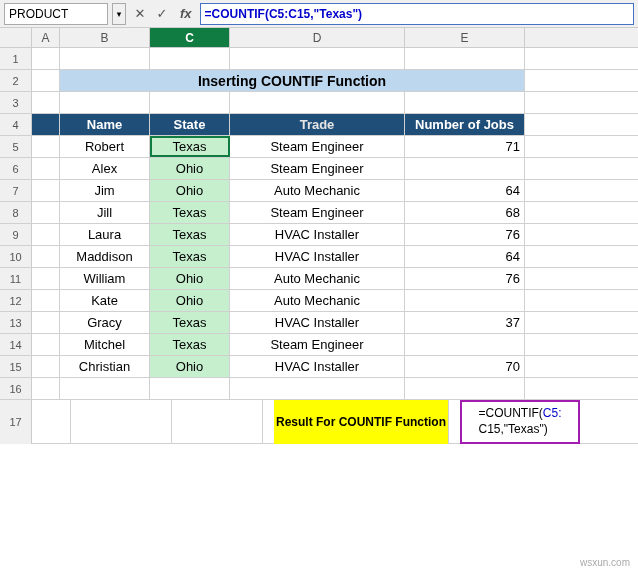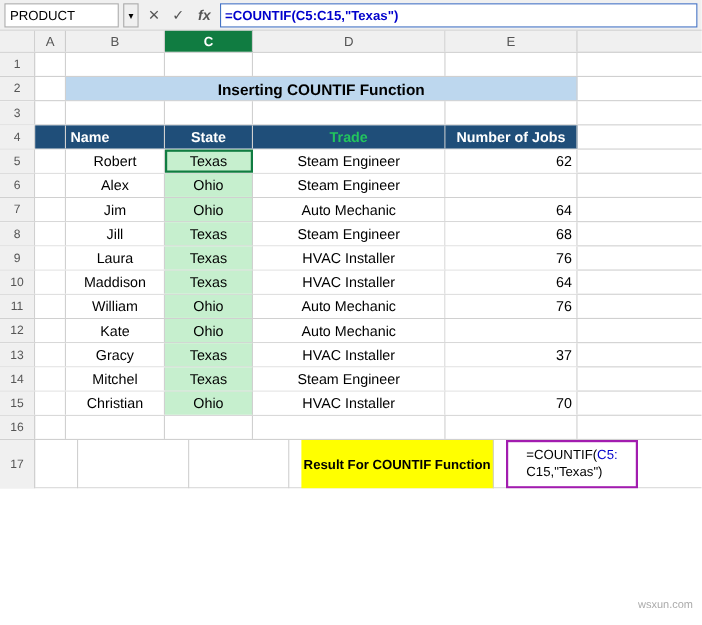--- a/index.html
+++ b/index.html
@@ -201,21 +201,21 @@
       flex-wrap: wrap;
       padding: 2px;
       word-break: break-all;
       white-space: normal;
       line-height: 1.3;
     }
 
     
     .watermark {
       position: absolute;
-      bottom: 12px;
+      bottom: 0;
       right: 8px;
       font-size: 10px;
       color: #aaa;
     }
   </style>
 </head>
 <body>
 
 <div style="position:relative; width:638px; height:568px; overflow:hidden;">
 
@@ -269,41 +269,41 @@
       <div class="cell col-a"></div>
       <div class="cell col-b"></div>
       <div class="cell col-c"></div>
       <div class="cell col-d"></div>
       <div class="cell col-e"></div>
     </div>
 
     <div class="grid-row header-row">
       <div class="row-num">4</div>
       <div class="cell col-a" style="background:#1f4e79;"></div>
-      <div class="cell col-b" style="background:#1f4e79; color:#fff; font-weight:bold; justify-content:flex-start;">
+      <div class="cell col-b" style="background:#1f4e79; color:#fff; font-weight:bold; justify-content:center;">
         <span>Name</span>
       </div>
       <div class="cell col-c" style="background:#1f4e79; color:#fff; font-weight:bold; ">
         <span>State</span>
       </div>
-      <div class="cell col-d" style="background:#1f4e79; color:#22c55e; font-weight:bold; justify-content:center;">
+      <div class="cell col-d" style="background:#1f4e79; color:#e5e5e5; font-weight:bold; justify-content:center;">
         <span>Trade</span>
       </div>
       <div class="cell col-e" style="background:#1f4e79; color:#fff; font-weight:bold; justify-content:center;">
         <span>Number of Jobs</span>
       </div>
     </div>
 
     <div class="grid-row data-row">
       <div class="row-num">5</div>
       <div class="cell col-a"></div>
       <div class="cell col-b">Robert</div>
       <div class="cell col-c col-c-selected active-cell">Texas</div>
       <div class="cell col-d">Steam Engineer</div>
-      <div class="cell col-e right">62</div>
+      <div class="cell col-e right">71</div>
     </div>
 
     <div class="grid-row data-row">
       <div class="row-num">6</div>
       <div class="cell col-a"></div>
       <div class="cell col-b">Alex</div>
       <div class="cell col-c col-c-selected">Ohio</div>
       <div class="cell col-d">Steam Engineer</div>
       <div class="cell col-e"></div>
     </div>

